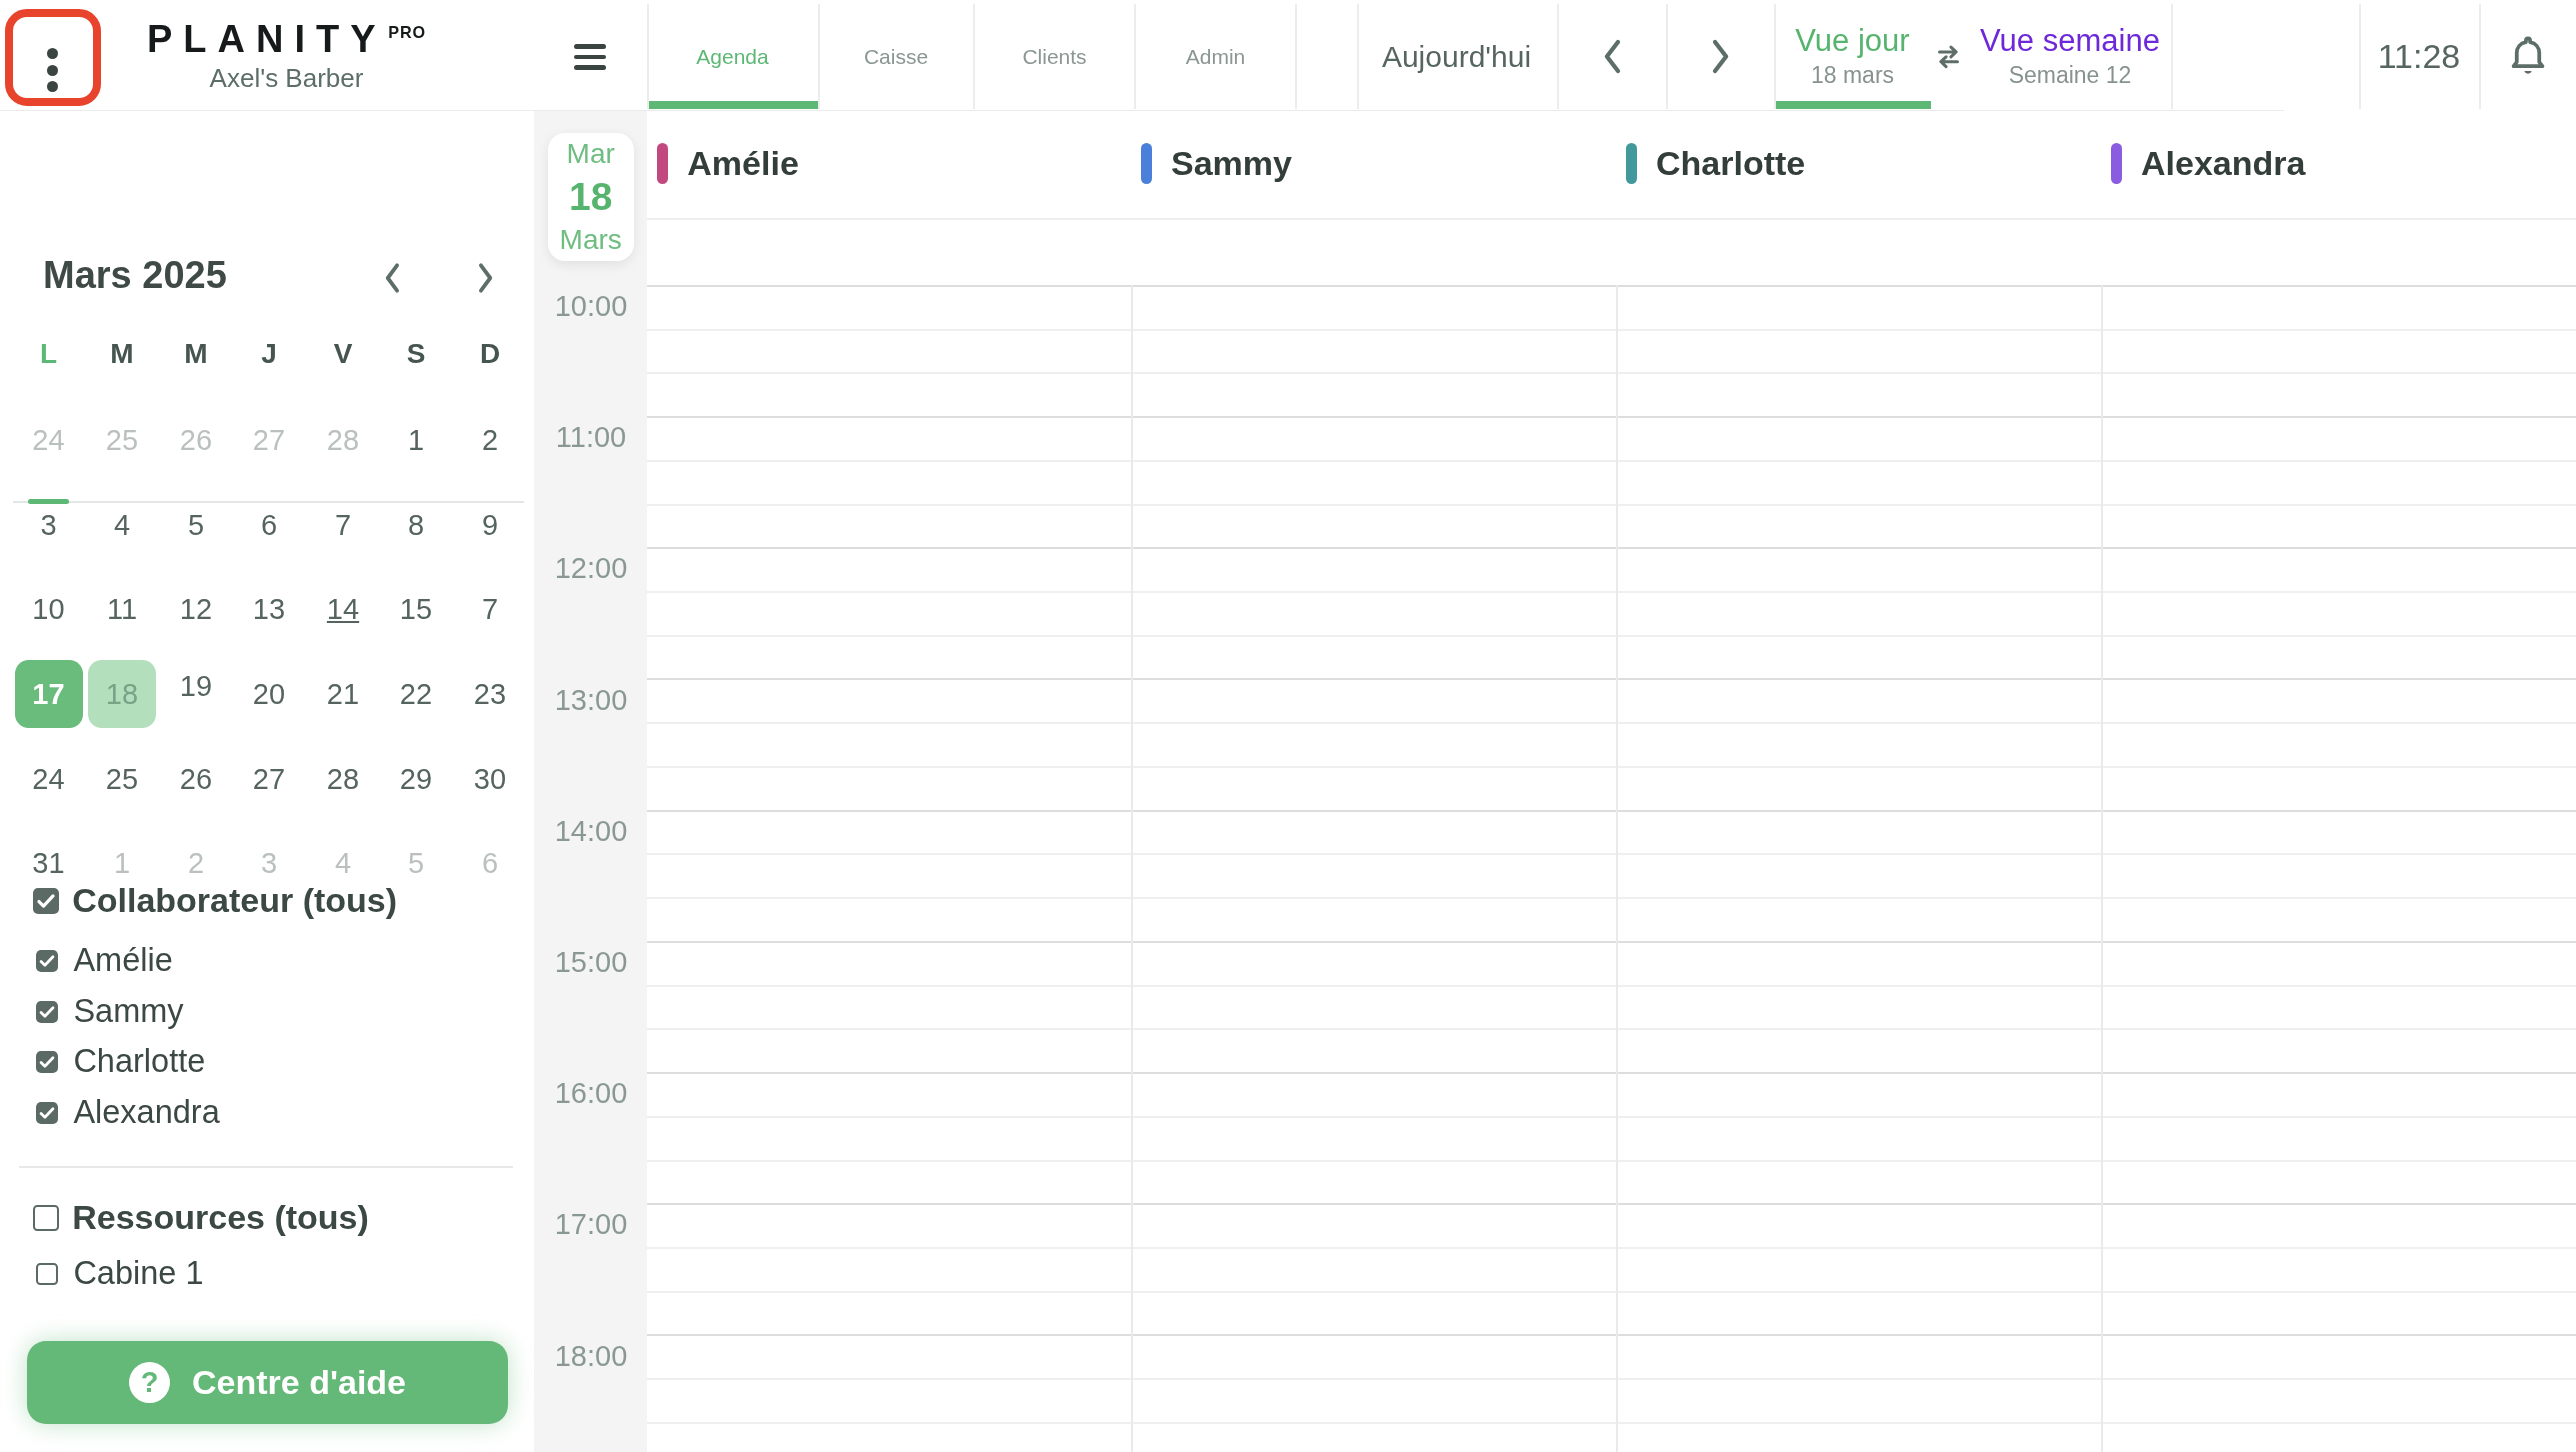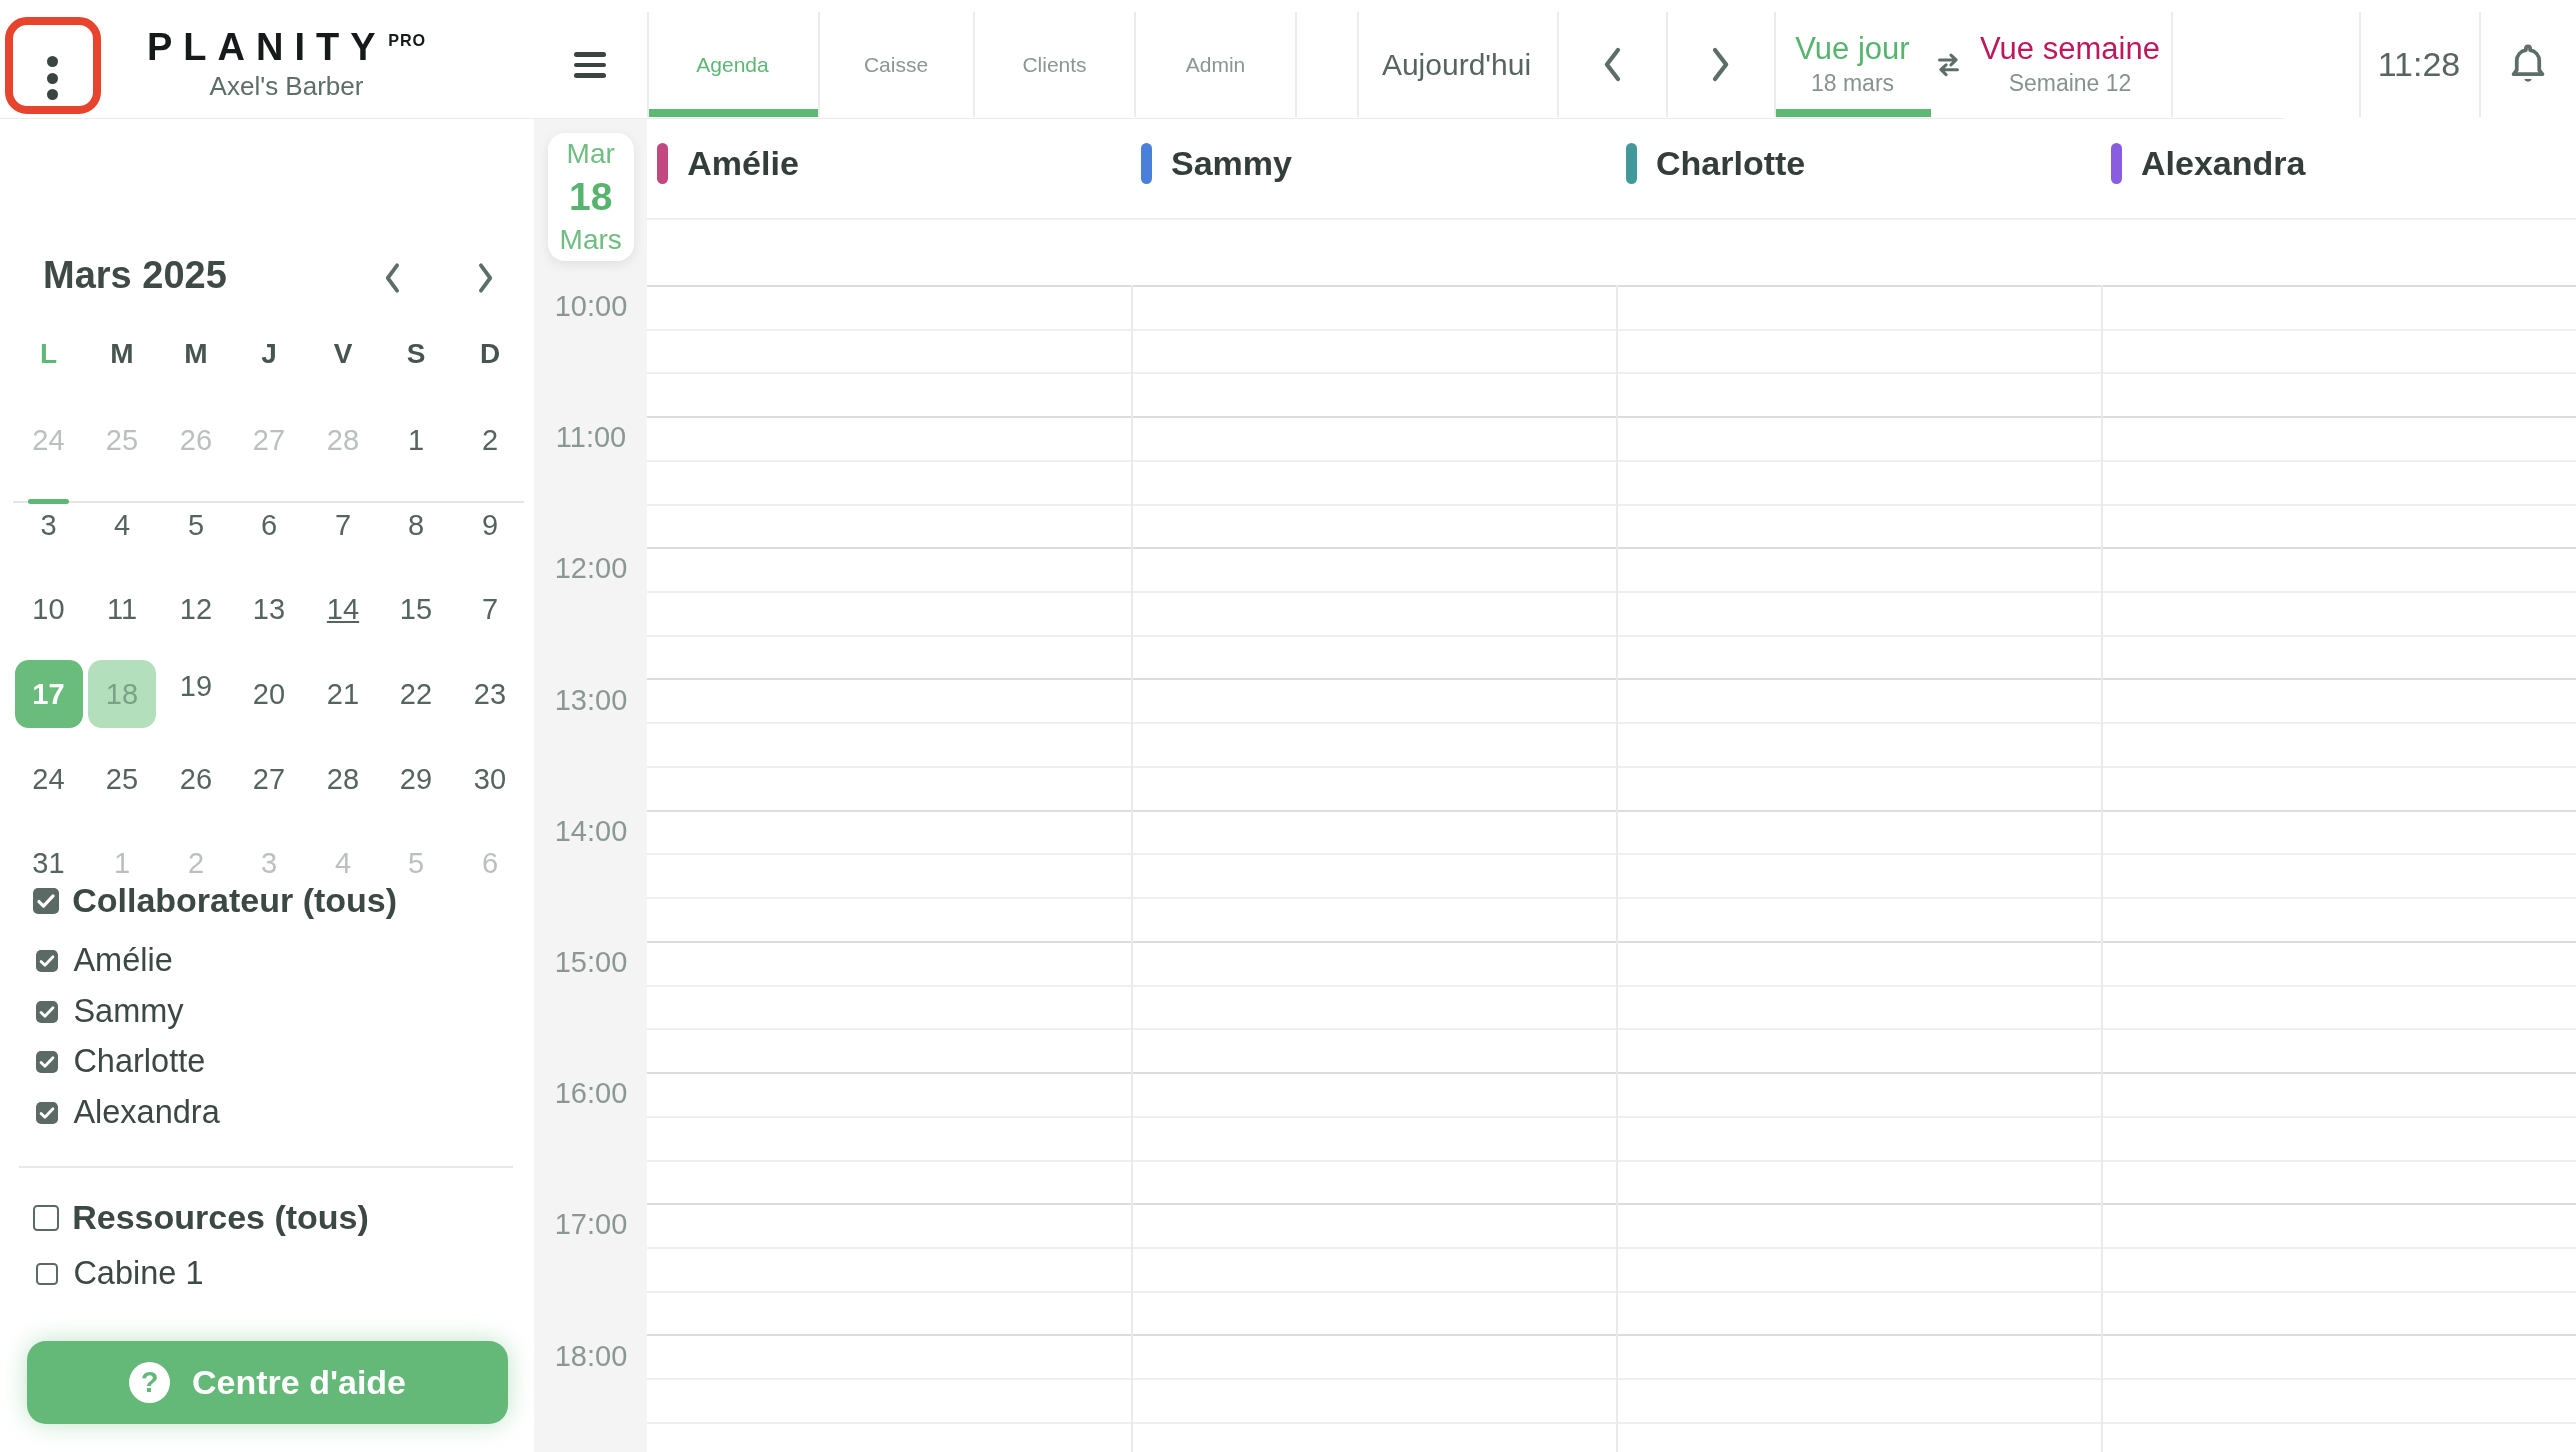--- a/index.html
+++ b/index.html
@@ -1,21 +1,21 @@
 <!DOCTYPE html>
 <html style="font-size:13.7px"><head>
 <meta charset="utf-8">
 <style>
   * { margin:0; padding:0; box-sizing:border-box; }
   html,body { width:2576px; height:1452px; background:#fff; overflow:hidden;
               font-family:"Liberation Sans", sans-serif; }
   #app { position:relative; width:2576px; height:1452px; }
 
   
-  #topbar { position:absolute; left:0; top:12px; width:2284px; height:107px;
+  #topbar { position:absolute; left:0; top:4px; width:2284px; height:107px;
             background:#fff; border-bottom:1.7px solid #ebebeb; z-index:20; }
   .tb-divider { position:absolute; top:0; width:1.7px; height:105px; background:#ececec; }
 
   #kebab-btn { position:absolute; left:20.5px; top:17px; width:62px; height:72px;
                background:none; border:none; cursor:pointer; }
   .kebab-dot { position:absolute; left:26px; width:11px; height:11px; border-radius:50%; background:#3a4440; }
   #red-annotation { position:absolute; left:5.1px; top:5.1px; width:96px; height:97px;
                     border:8.6px solid #e8432d; border-radius:22px; pointer-events:none; z-index:50; }
 
   #logo-block { position:absolute; left:137px; top:13.7px; width:299px; text-align:center; }
@@ -44,21 +44,21 @@
                  display:flex; align-items:center; justify-content:center; cursor:pointer; }
   #prev-day-btn { left:1557px; } #next-day-btn { left:1666px; }
 
   #view-day { position:absolute; left:1774px; top:0; width:157px; height:105px; text-align:center; cursor:pointer; }
   #view-day::after { content:""; position:absolute; left:0; bottom:0; width:100%; height:7.7px; background:#5cb874; }
   .view-label { font-size:31px; margin-top:19px; }
   .view-sub { font-size:23px; color:#87938f; margin-top:3.4px; }
   #view-day .view-label { color:#57b46f; }
   #swap-views { position:absolute; left:1929px; top:32.5px; width:39px; height:39px; cursor:pointer; }
   #view-week { position:absolute; left:1968px; top:0; width:204px; height:105px; text-align:center; cursor:pointer; }
-  #view-week .view-label { color:#be185d; }
+  #view-week .view-label { color:#6d28d9; }
 
   #interval-select { position:absolute; left:2171px; top:0; width:187px; height:105px;
                      display:flex; align-items:center; justify-content:center; gap:10.3px;
                      background:none; border:none; cursor:pointer; }
   #interval-label { font-size:31px; color:#57655f; font-family:inherit; }
   #interval-caret { width:0; height:0; border-left:9.4px solid transparent; border-right:9.4px solid transparent;
                     border-top:11px solid #57655f; margin-top:3.4px; }
   #clock-display { position:absolute; left:2359px; top:0; width:120px; height:105px;
                    display:flex; align-items:center; justify-content:center;
                    font-size:34px; color:#57655f; }

